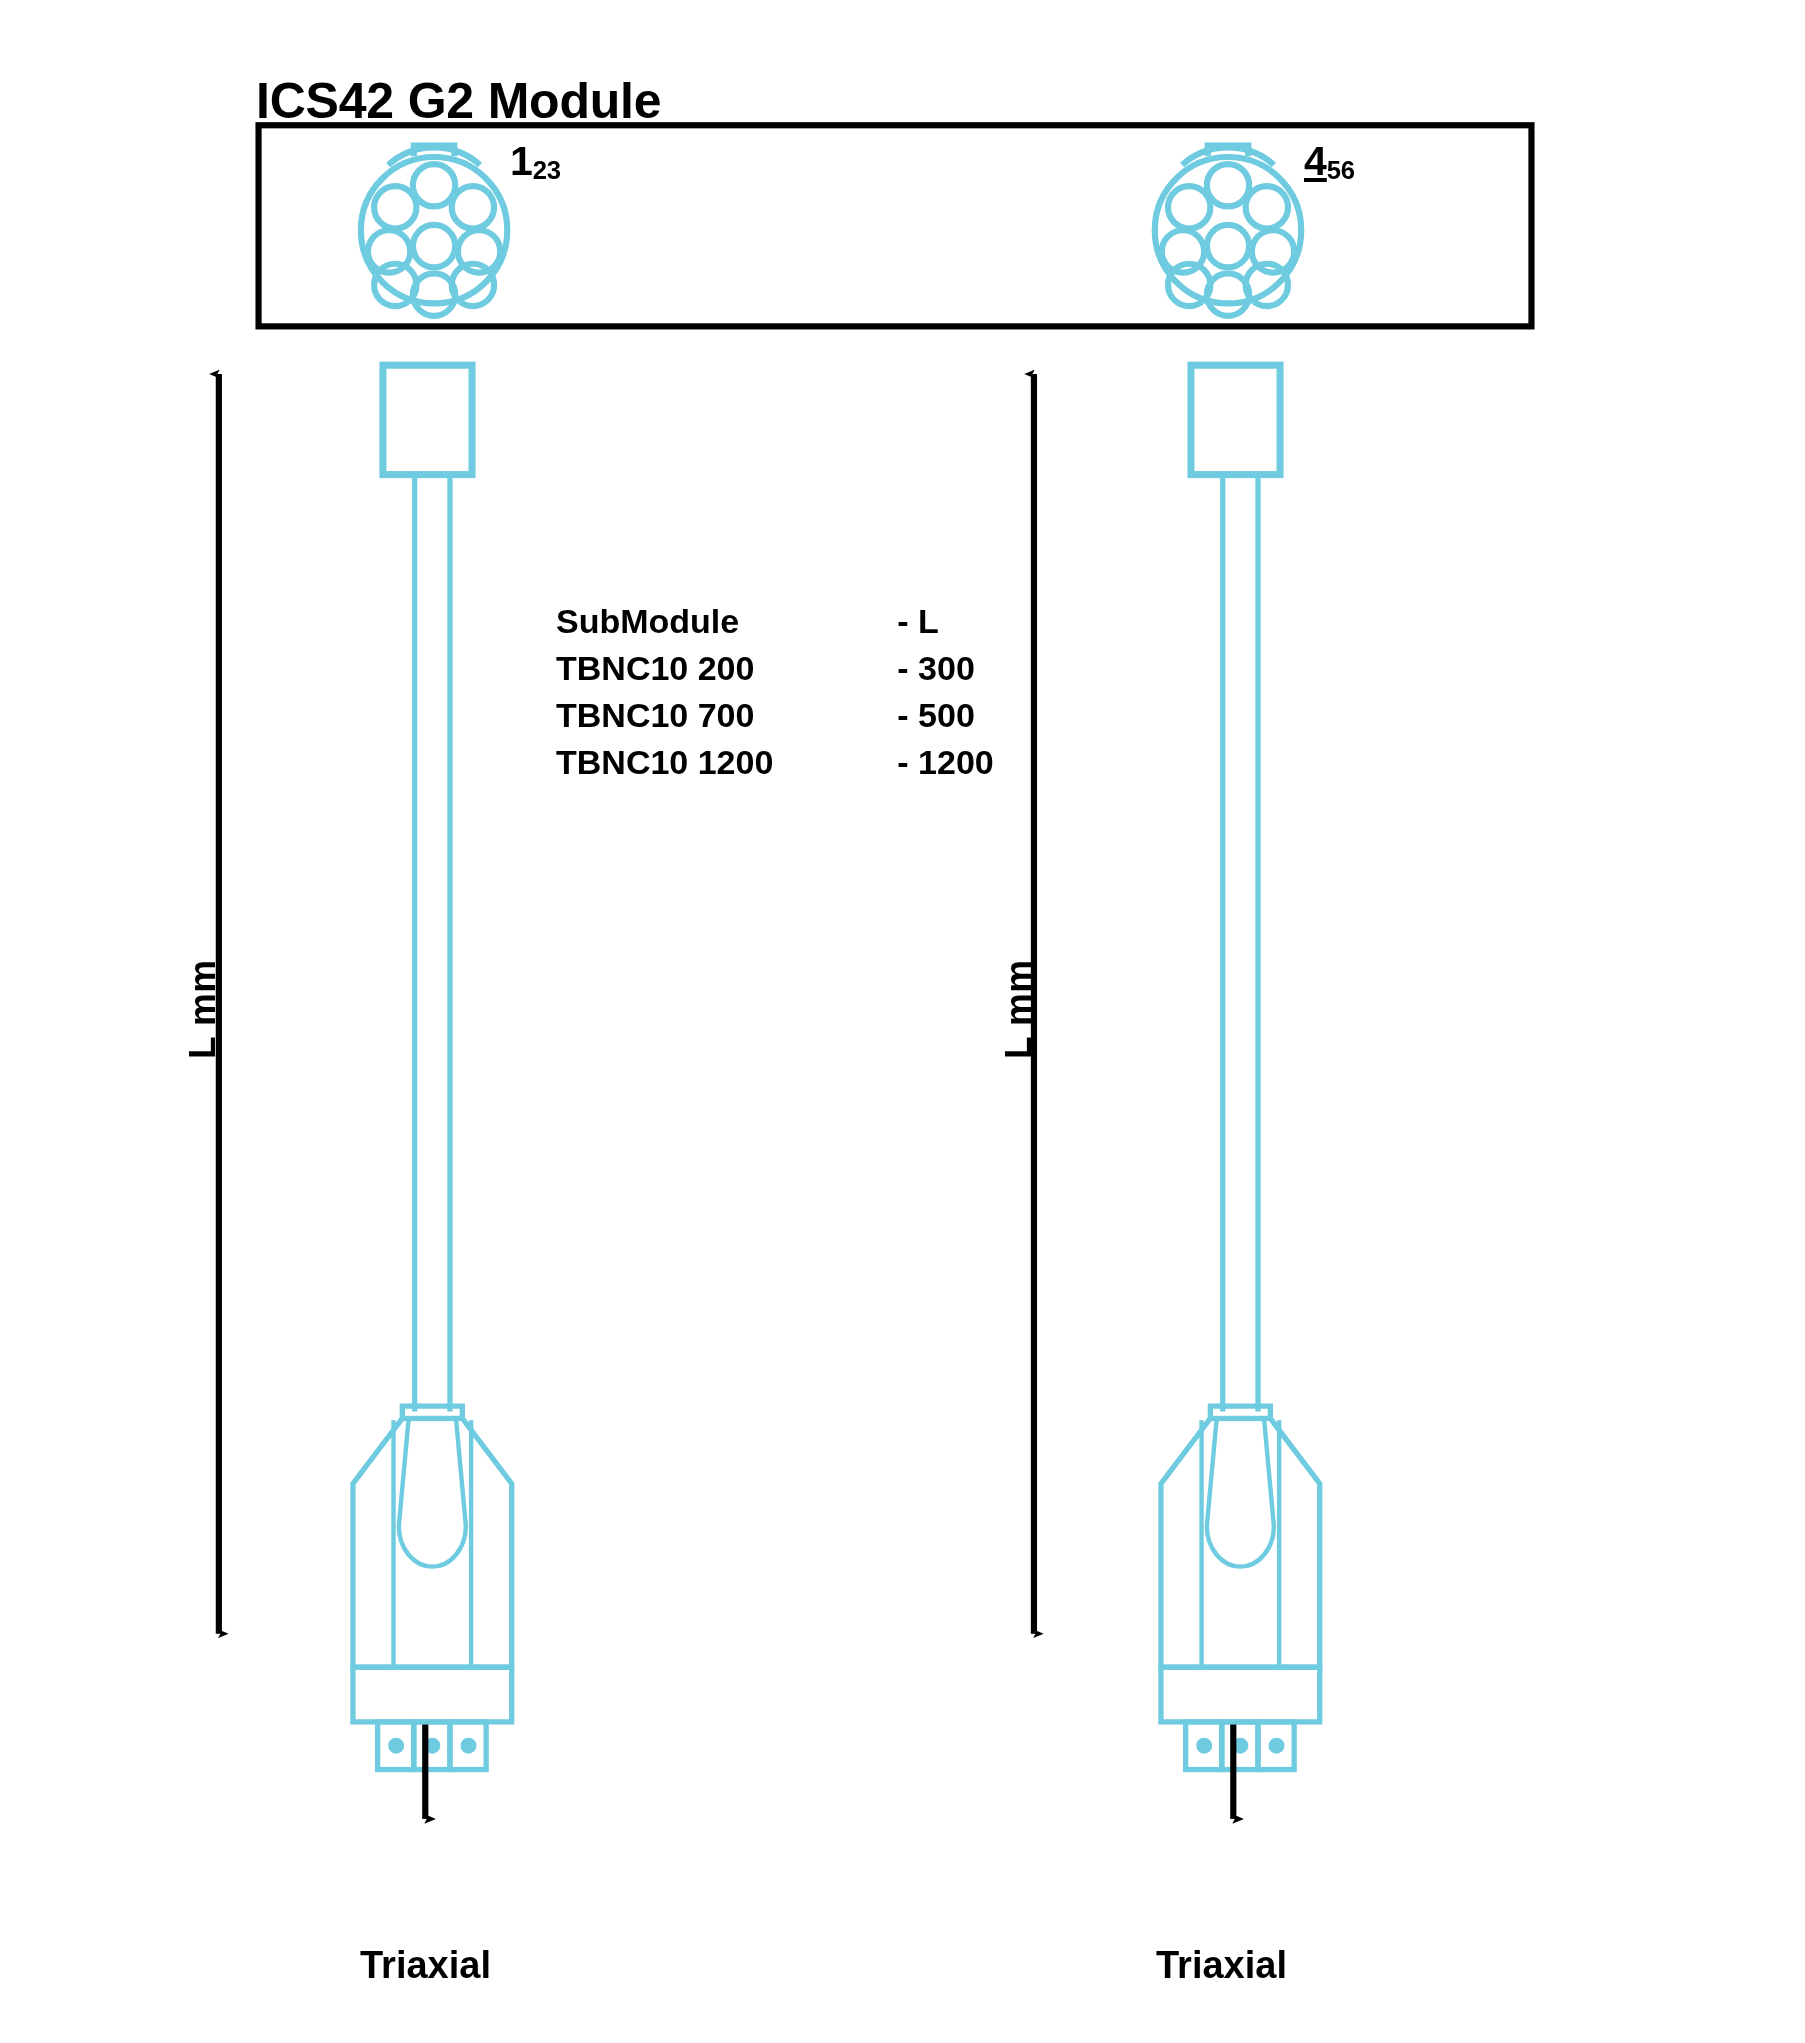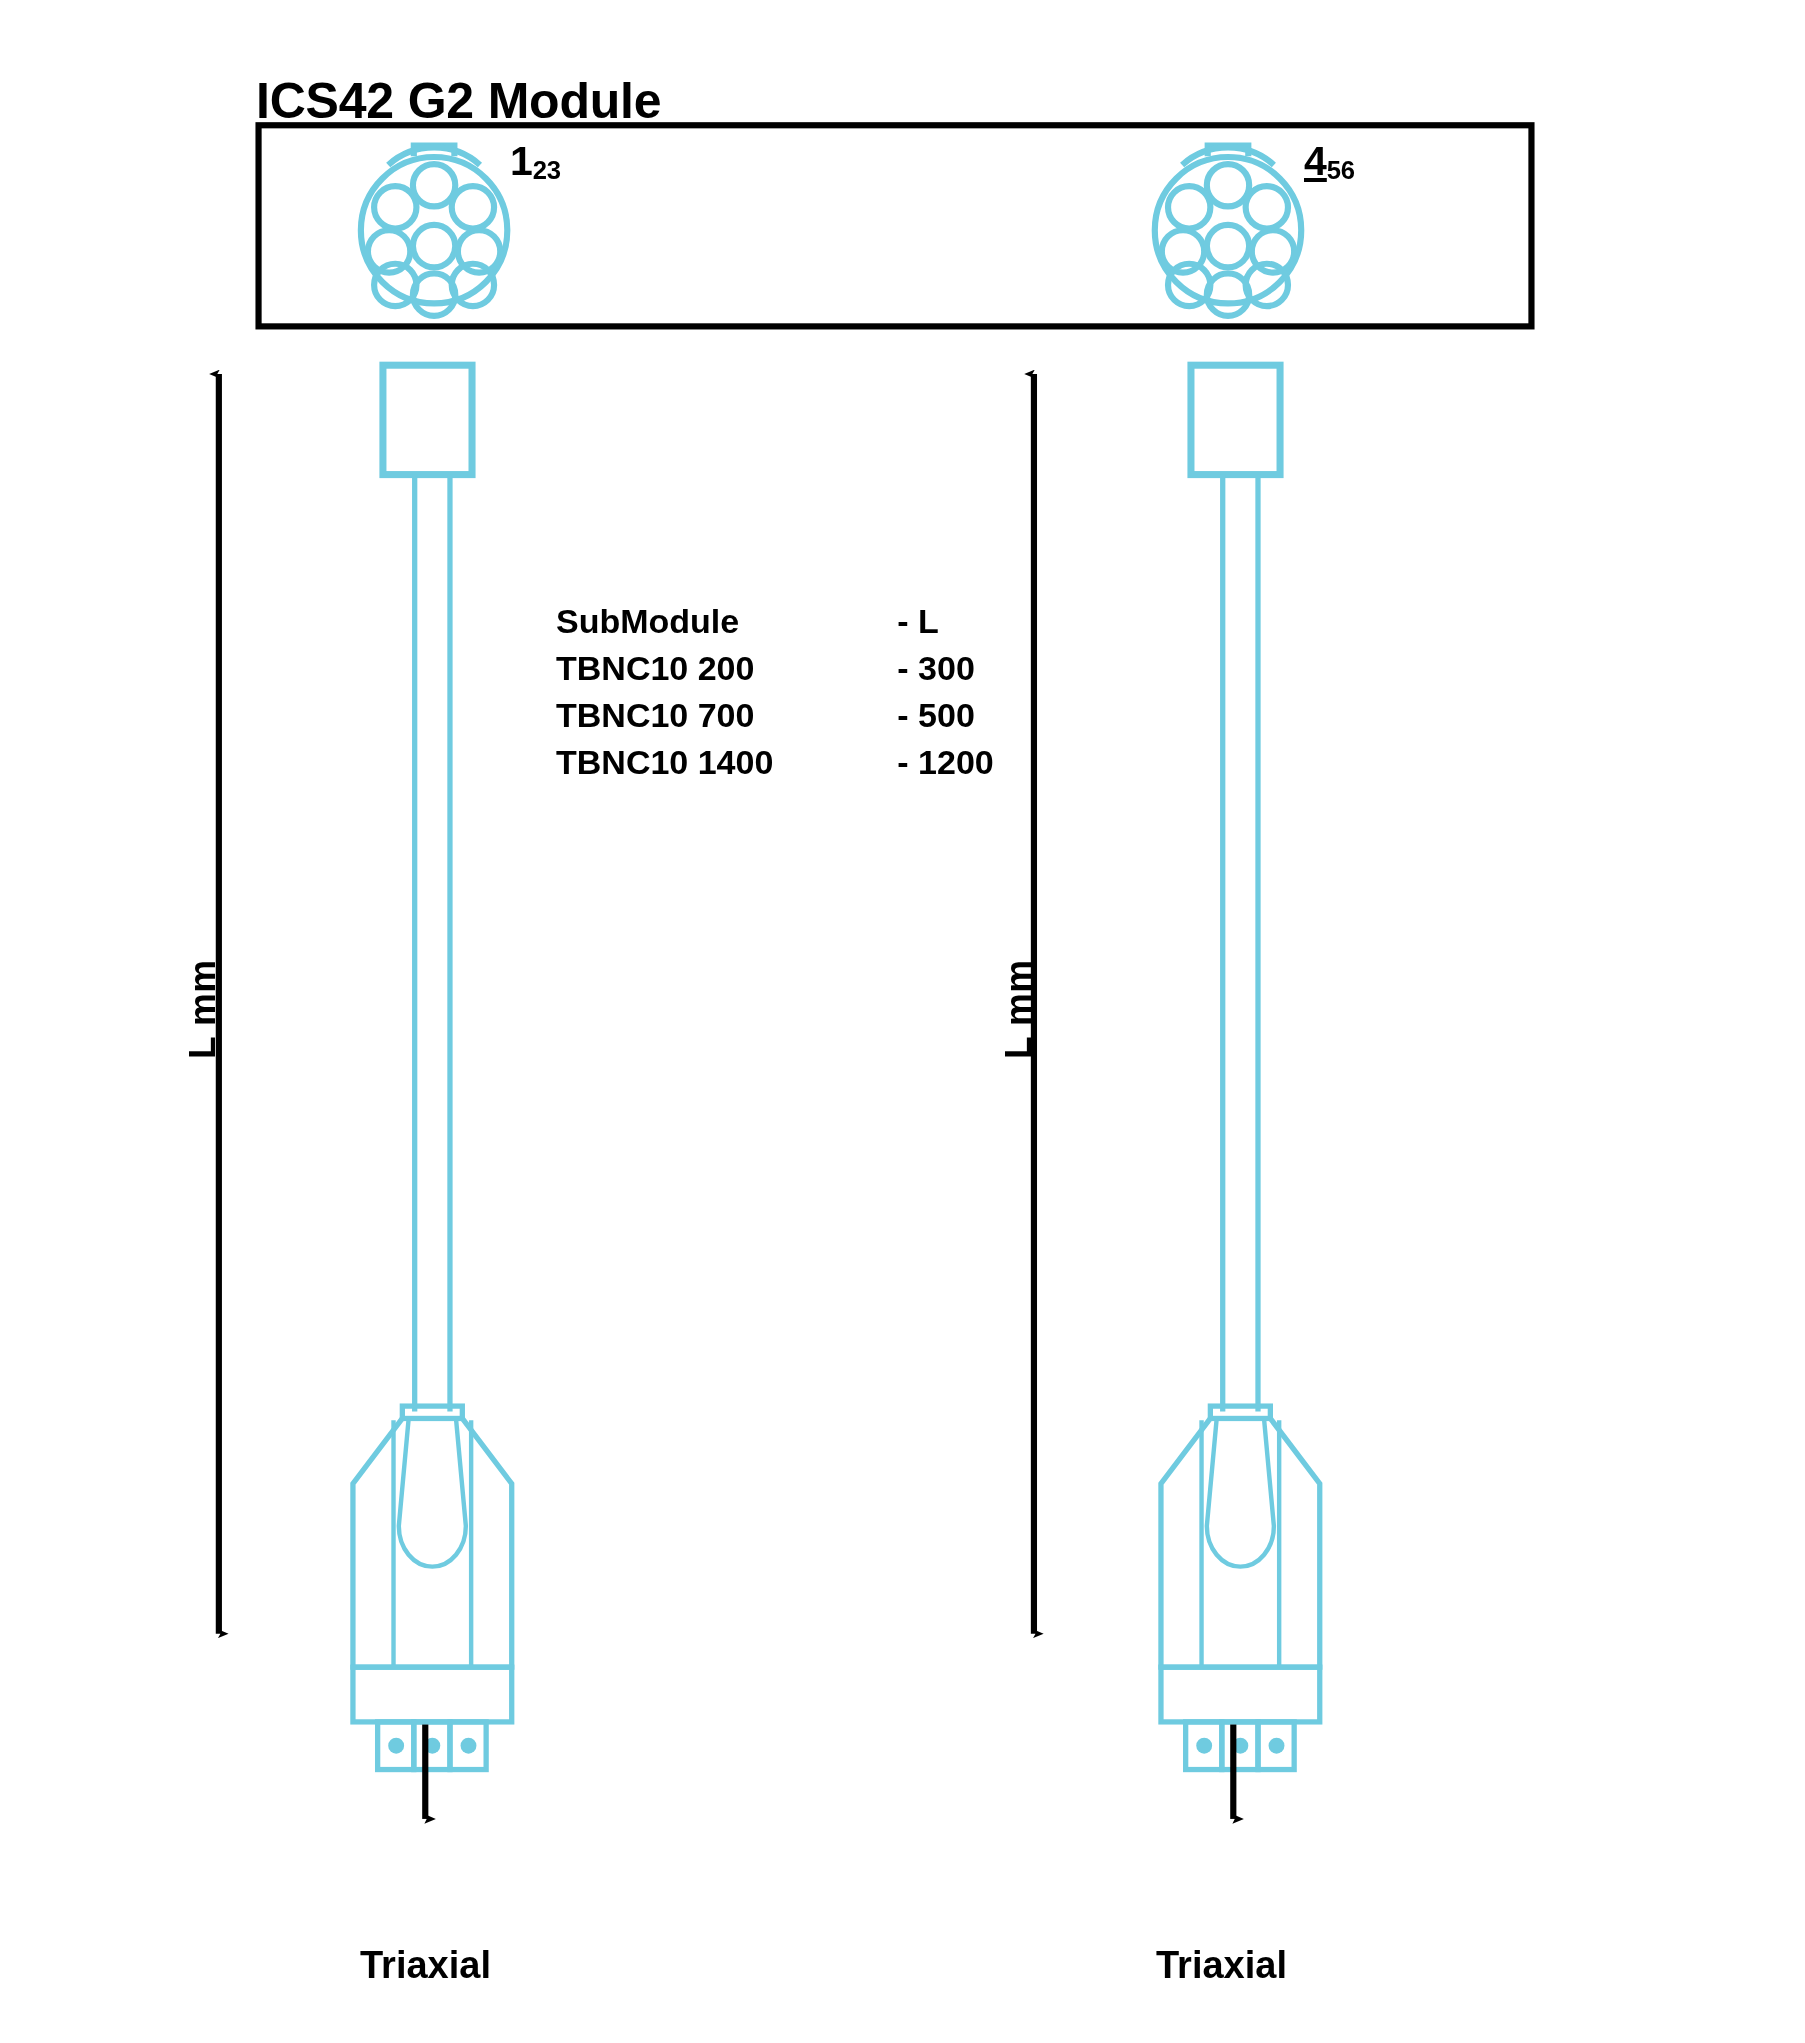--- a/index.html
+++ b/index.html
@@ -197,21 +197,21 @@
         </tr>
         <tr>
           <td class="c-name">TBNC10 200</td>
           <td class="c-len">- 300</td>
         </tr>
         <tr>
           <td class="c-name">TBNC10 700</td>
           <td class="c-len">- 500</td>
         </tr>
         <tr>
-          <td class="c-name">TBNC10 1400</td>
+          <td class="c-name">TBNC10 1200</td>
           <td class="c-len">- 1200</td>
         </tr>
       </tbody>
     </table>
   </div>
 
   <div class="txt acc-label" id="acc-label-1">
     <div>Triaxial</div>
     
   </div>

